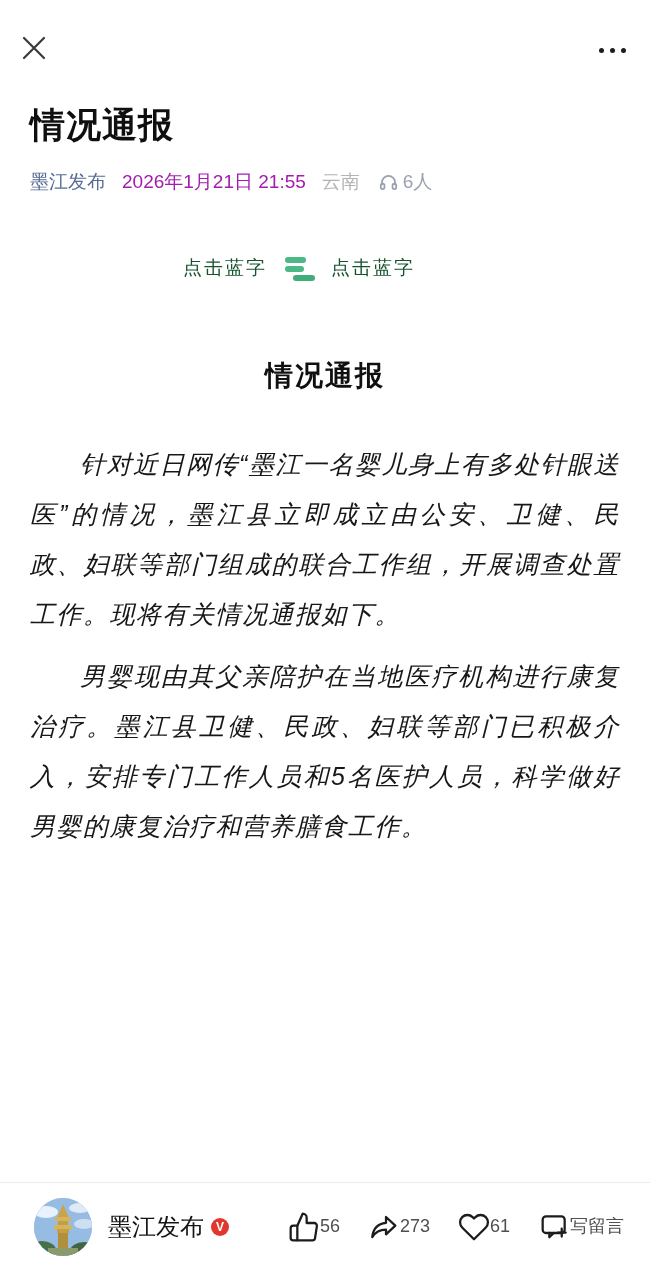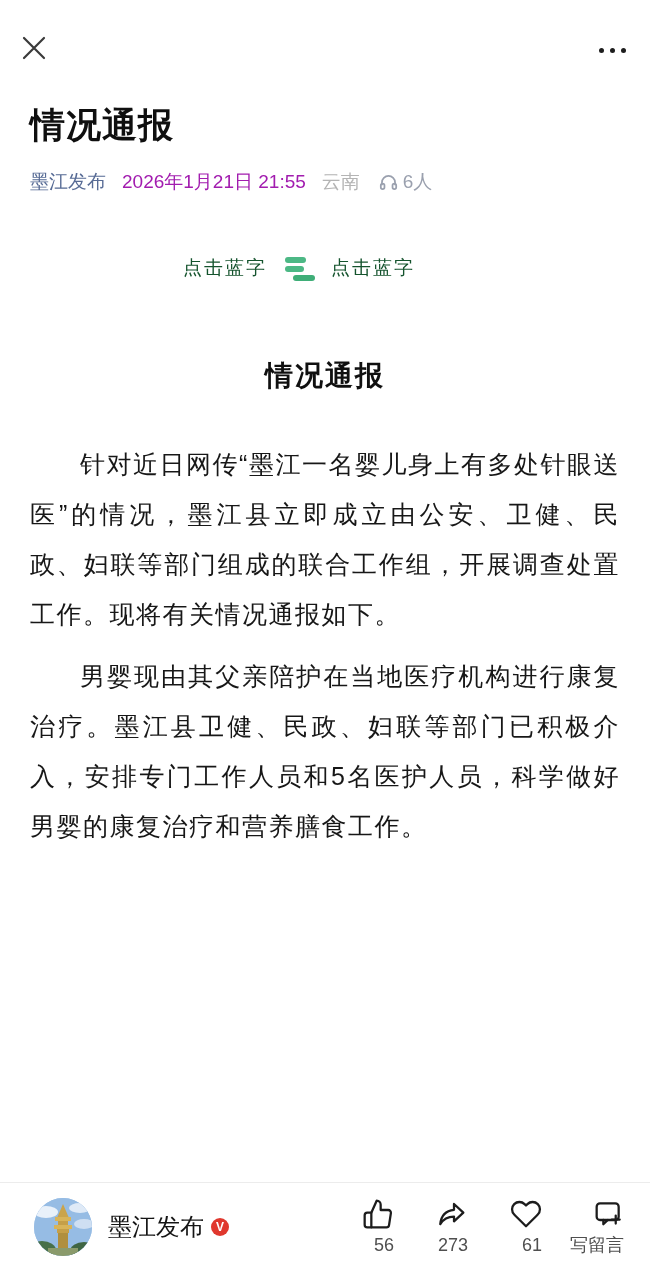--- a/index.html
+++ b/index.html
@@ -30,40 +30,40 @@
   .banner-logo i{position:absolute;display:block;border-radius:3px;background:#4cb885;}
   .banner-logo .b1{left:0;top:3px;width:21px;height:6px;}
   .banner-logo .b2{left:0;top:12px;width:19px;height:6px;}
   .banner-logo .b3{left:8px;top:21px;width:22px;height:6px;background:#3fae78;}
   
   .article-heading{margin-top:72px;text-align:center;font-size:28px;font-weight:700;color:#101010;letter-spacing:2px;line-height:38px;}
   .article p{
     margin:0 0 0 0;padding:0;
     font-size:25px;line-height:50px;color:#171717;
     text-align:justify;text-justify:inter-ideograph;
-    text-indent:2em;letter-spacing:1.5px;
+    text-indent:2em;letter-spacing:1.5px;font-style:italic;
   }
   .article p.p1{margin-top:44px;}
   .article p.p2{margin-top:16px;}
   .article p.p3{margin-top:12px;}
   
   .bottombar{
     position:absolute;left:0;bottom:0;width:650px;height:88px;background:#ffffff;
     border-top:1px solid #ececec;display:flex;align-items:center;z-index:10;
     box-sizing:border-box;padding:0 26px 0 34px;
   }
   .avatar{width:58px;height:58px;border-radius:50%;overflow:hidden;flex:0 0 auto;cursor:pointer;background:#9cc0e6;}
   .acct-name{margin-left:16px;font-size:24px;color:#141414;font-weight:500;cursor:pointer;}
   .verify-badge{
     margin-left:7px;width:18px;height:18px;border-radius:50%;background:#e0382e;
     color:#fff;font-size:12px;font-weight:700;display:inline-flex;align-items:center;justify-content:center;
     vertical-align:middle;line-height:1;
   }
   .actions{margin-left:auto;display:flex;align-items:flex-start;gap:28px;}
-  .action{display:flex;flex-direction:column;align-items:flex-end;min-width:46px;cursor:pointer;}
+  .action{display:flex;flex-direction:row;align-items:flex-start;min-width:46px;cursor:pointer;}
   .action svg{display:block;}
   .action .cnt{margin-top:5px;font-size:18px;color:#4f4f4f;line-height:20px;white-space:nowrap;}
 </style>
 </head>
 <body>
 
 <div class="topbar">
   <div class="close-btn">
     <svg width="28" height="28" viewBox="0 0 28 28">
       <path d="M4 4 L24 24 M24 4 L4 24" stroke="#3a3a3a" stroke-width="2.2" stroke-linecap="round" fill="none"></path>

